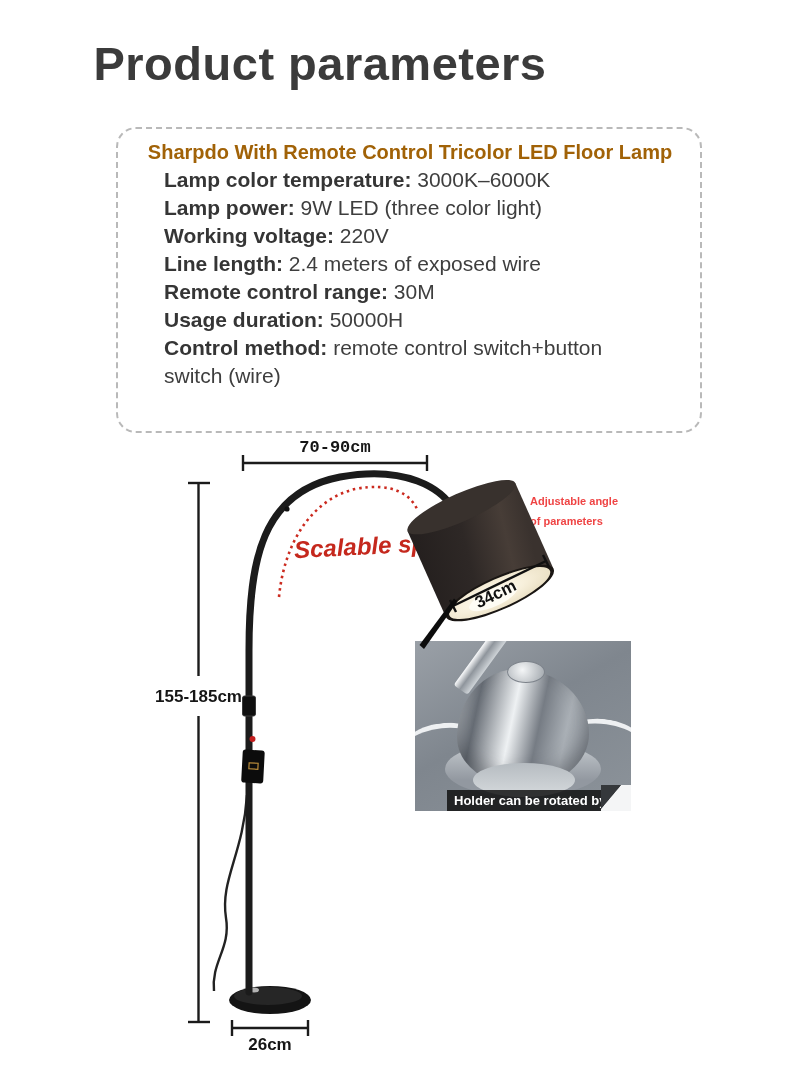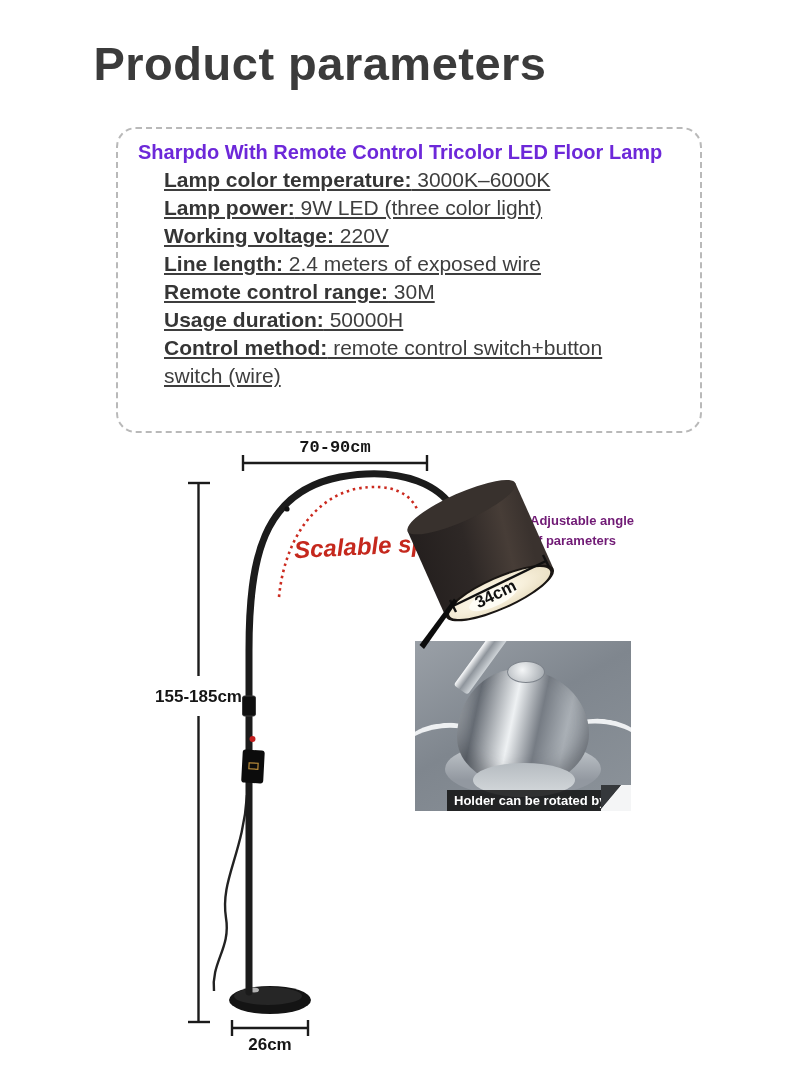--- a/index.html
+++ b/index.html
@@ -7,32 +7,32 @@
         font-family:"Liberation Sans",sans-serif;color:#3c3c3c;}
   .abs{position:absolute;}
 
   
   .page-title{left:0;top:36px;width:640px;text-align:center;
               font-size:47px;font-weight:700;letter-spacing:0.5px;color:#3b3b3b;}
 
   
   .spec-box{left:116px;top:127px;width:586px;height:306px;box-sizing:border-box;
             border:2px dashed #b9b9b9;border-radius:20px;padding:9px 18px 8px 20px;}
-  .spec-title{font-size:20px;font-weight:700;line-height:28px;color:#6d28d9;}
+  .spec-title{text-align:center;font-size:20px;font-weight:700;line-height:28px;color:#a16207;}
   .spec-rows{padding-left:26px;width:500px;}
-  .spec-row{font-size:21px;line-height:28px;color:#3e3e3e;text-decoration:underline;}
+  .spec-row{font-size:21px;line-height:28px;color:#3e3e3e;}
   .spec-label{font-weight:700;color:#353535;}
 
   
   .dim-label{font-size:17px;font-weight:700;color:#161616;text-align:center;}
   .span-label{left:243px;top:438px;width:184px;font-family:Liberation Mono, monospace;}
   .height-label{left:138px;top:687px;width:121px;}
   .base-label{left:220px;top:1035px;width:100px;}
-  .adjustable-label{left:530px;top:491px;width:160px;font-size:13px;font-weight:600;
-                    line-height:20px;color:#701a75;margin-top:20px;}
+  .adjustable-label{left:530px;top:491px;width:160px;font-size:11px;font-weight:600;
+                    line-height:20px;color:#ef4444;}
   .scalable-label{left:294px;top:532px;font-size:24px;font-style:italic;font-weight:600;
                   transform:rotate(-3deg);}
 
   
   .photo{left:415px;top:641px;width:216px;height:170px;overflow:hidden;
          background:linear-gradient(150deg,#9aa0a7 0%,#7f868e 45%,#8c939a 100%);}
   .arm{position:absolute;border-top:5px solid #eef0f2;border-radius:50%;height:60px;width:95px;}
   .arm-left{left:-18px;top:82px;transform:rotate(-6deg);}
   .arm-right{left:140px;top:78px;transform:rotate(8deg);}
   .ring-back{position:absolute;left:30px;top:100px;width:156px;height:56px;border-radius:50%;

